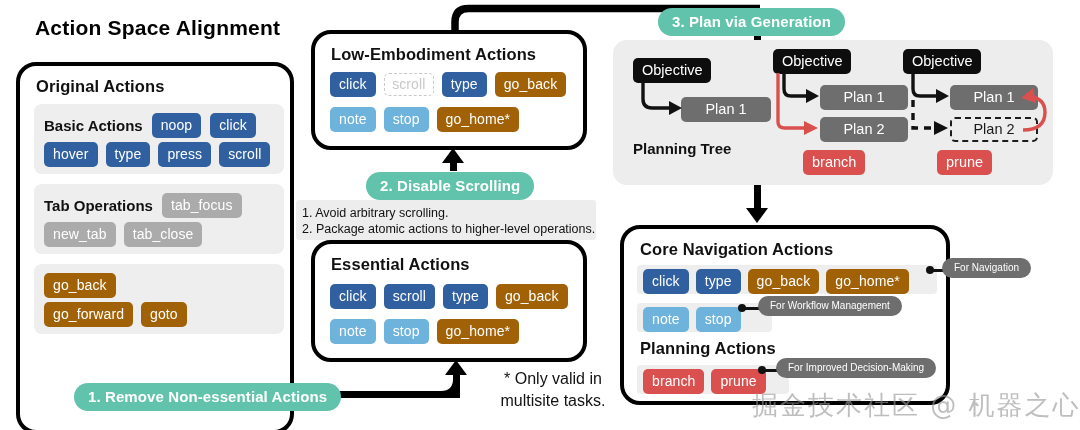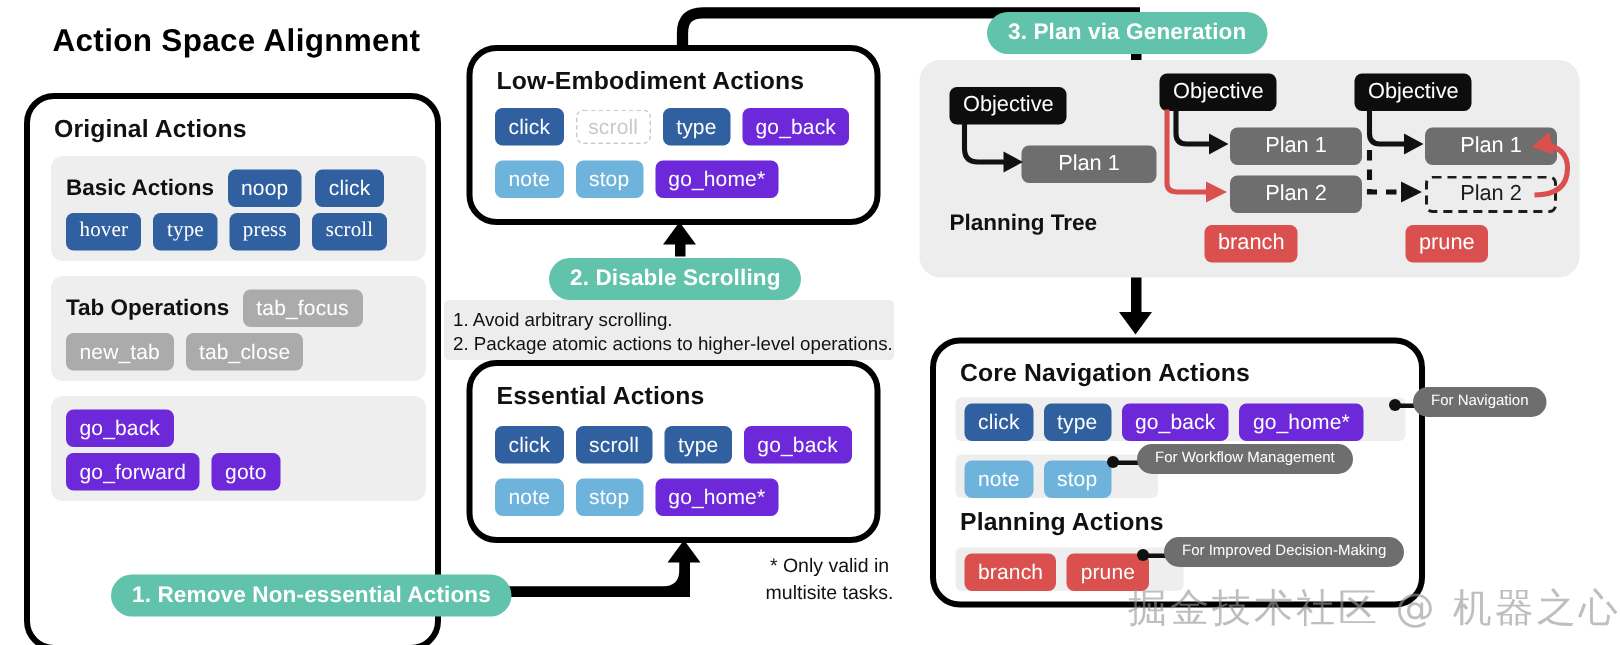--- a/index.html
+++ b/index.html
@@ -19,21 +19,21 @@
     border-radius:5px;
     color:#ffffff;
     font-size:14px;
     line-height:1;
     padding:5px 9px 6px 9px;
     white-space:nowrap;
     letter-spacing:.1px;
   }
   .chip.blue{background:#30609f;}
   .chip.lblue{background:#6eb3dc;}
-  .chip.gray{background:#6d28d9;text-align:center;}
+  .chip.gray{background:#a16207;text-align:center;}
   .chip.lgray{background:#ababab;}
   .chip.red{background:#d9504f;}
   .chip.dash{
     background:#ffffff;color:#c9c9c9;
     border:1.6px dashed #c9c9c9;
     padding:3.4px 7.4px 4.4px 7.4px;
   }
 
   
   .card{
@@ -93,21 +93,21 @@
     z-index:2;
   }
 
   .title-main{
     position:absolute;
     font-weight:bold;font-size:21px;color:#000000;
     letter-spacing:.2px;
   }
 
   .note-text{font-size:12.5px;color:#111;line-height:1.45;}
-  .footnote{font-size:13px;color:#111;line-height:1.35;text-align:center;}
+  .footnote{font-size:16px;color:#111;line-height:1.35;text-align:center;}
 
   
   .tree-panel{
     position:absolute;background:#ededed;border-radius:14px;
     z-index:4;
   }
   .node{
     position:absolute;display:inline-flex;align-items:center;justify-content:center;
     border-radius:5px;color:#fff;font-size:14.5px;white-space:nowrap;
     padding:4px 9px 5px 9px;
@@ -175,21 +175,21 @@
 
   <div class="card" style="left:16px;top:62px;width:278px;height:372px;">
     <div class="card-title" style="position:absolute;left:16px;top:11px;">Original Actions</div>
 
     <div class="panel" style="position:absolute;left:14px;top:38px;width:250px;height:70px;">
       <div class="row" style="position:absolute;left:10px;top:9px;gap:9px;">
         <span class="sub-title">Basic Actions</span>
         <span class="chip blue">noop</span>
         <span class="chip blue">click</span>
       </div>
-      <div class="row" style="position:absolute;left:10px;top:38px;gap:8px;font-family:Liberation Serif, serif;">
+      <div class="row" style="position:absolute;left:10px;top:38px;gap:8px;">
         <span class="chip blue">hover</span>
         <span class="chip blue">type</span>
         <span class="chip blue">press</span>
         <span class="chip blue">scroll</span>
       </div>
     </div>
 
     <div class="panel" style="position:absolute;left:14px;top:118px;width:250px;height:70px;">
       <div class="row" style="position:absolute;left:10px;top:9px;gap:9px;">
         <span class="sub-title">Tab Operations</span>

